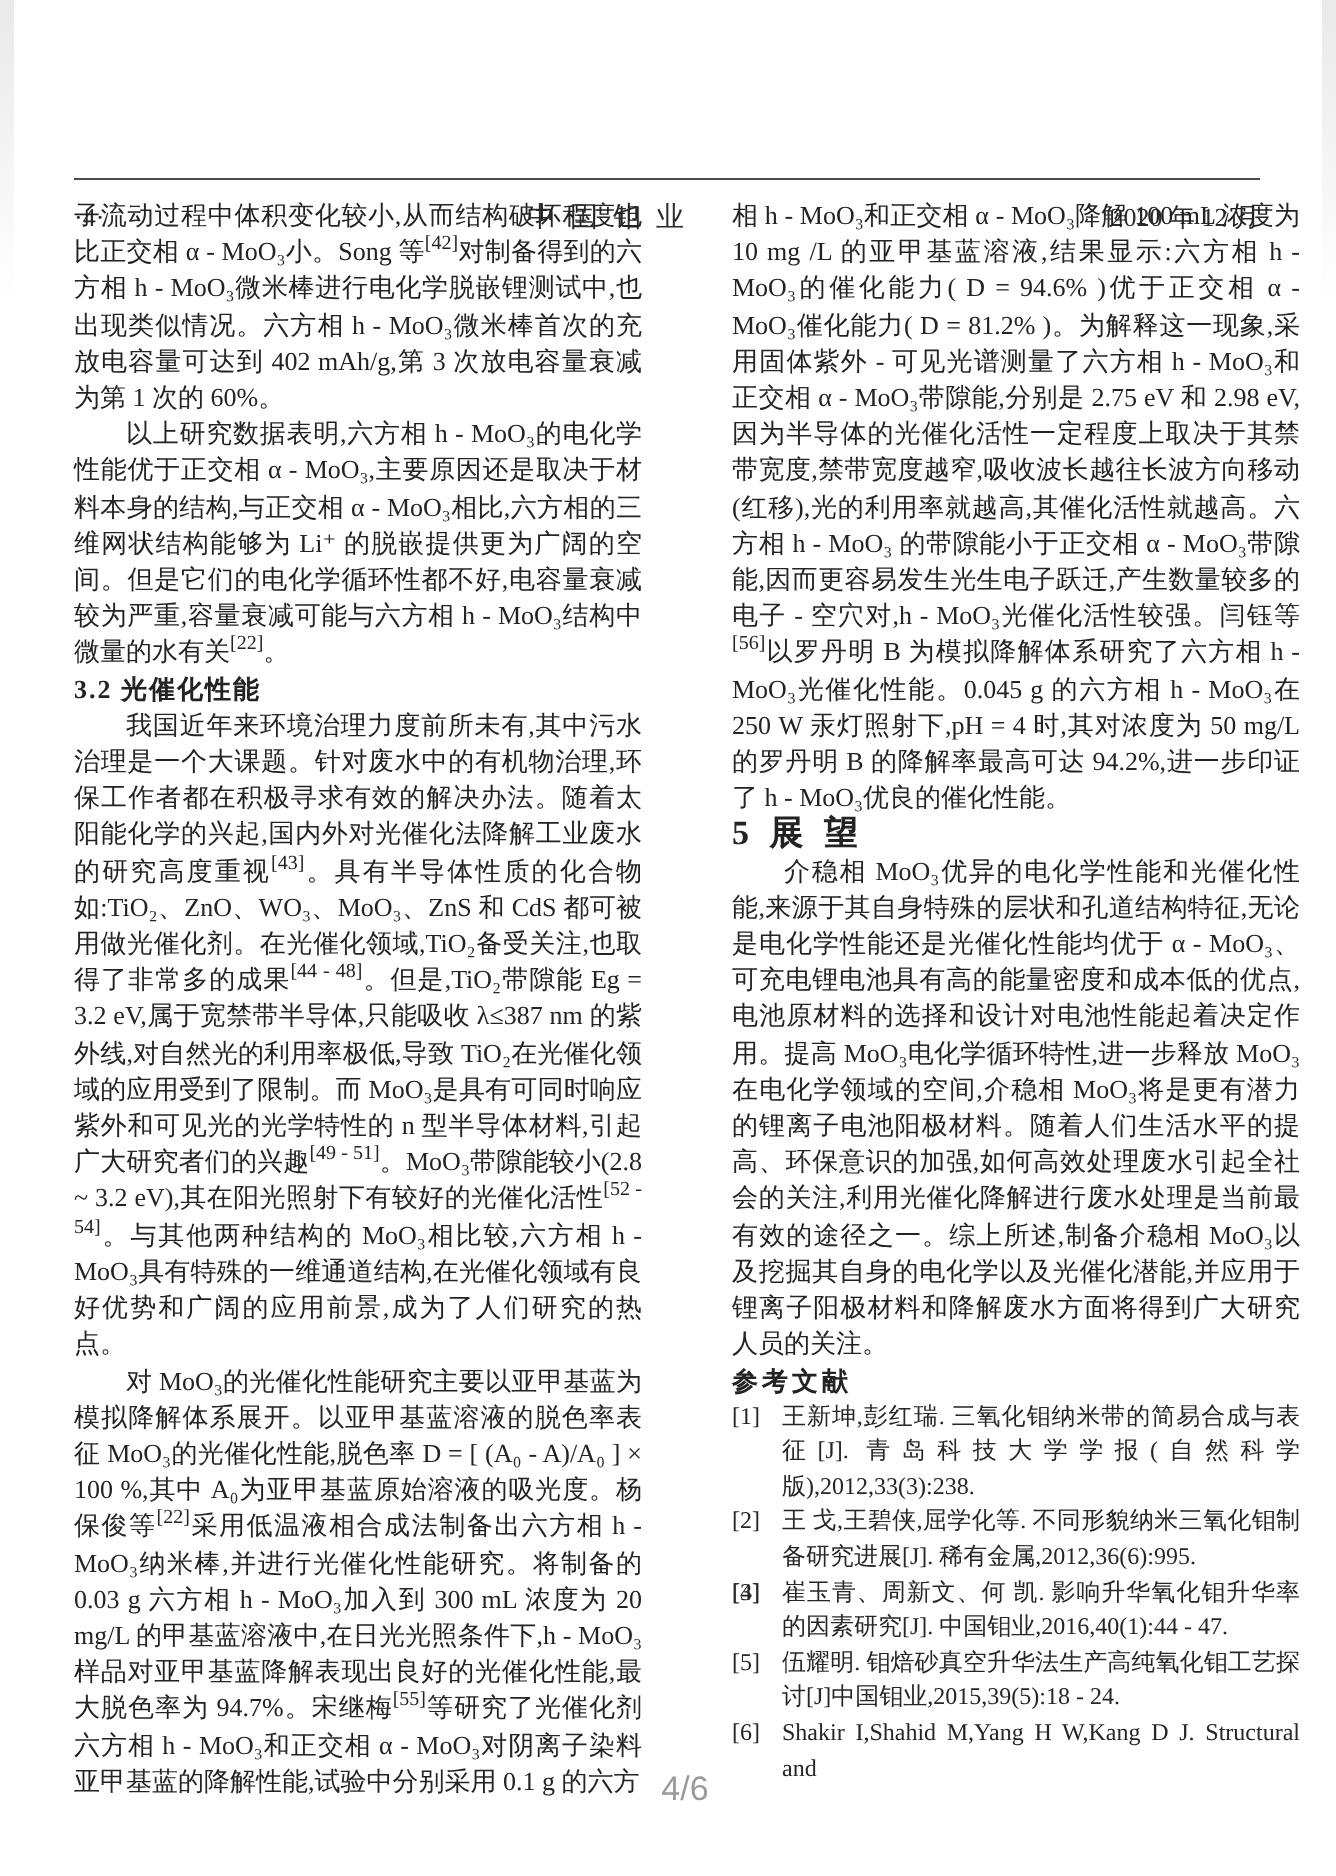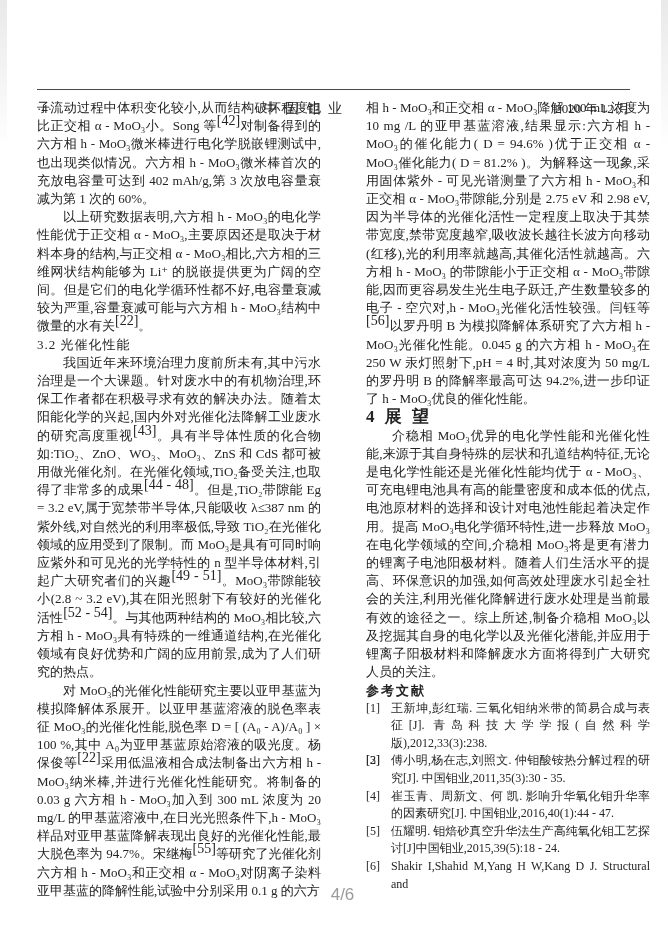--- a/index.html
+++ b/index.html
@@ -27,30 +27,30 @@
   }
   .col{
     position:absolute;top:99px;width:284px;
     font-size:13px;line-height:18.2px;
   }
   .col-left{left:37px;}
   .col-right{left:346px;margin-left:20px;}
   .col p{margin:0;text-align:justify;}
   .cont{text-indent:0;}
   .para{text-indent:2em;}
-  .section-heading{font-weight:normal;letter-spacing:1px;}
+  .section-heading{font-weight:bold;letter-spacing:1px;}
   .chapter-heading{font-weight:bold;font-size:17px;letter-spacing:3px;margin:13px 0 9px 0;}
   .refs-heading{font-weight:bold;text-align:center;margin:3px 0 4px 0;letter-spacing:2px;}
   .ref{
     position:relative;padding-left:25px;
     font-size:12px;line-height:17.6px;text-align:justify;
     margin:0;color:#262626;
   }
   .ref-no{position:absolute;left:0;top:0;}
-  sup{font-size:14px;line-height:0;vertical-align:super;}
+  sup{font-size:10px;line-height:0;vertical-align:super;}
   .page-indicator{
     position:absolute;left:17px;right:0;top:885px;
     text-align:center;
     font-family:"Liberation Sans","DejaVu Sans",sans-serif;
     font-size:17px;color:#9b9b9b;
   }
 </style>
 </head>
 <body>
 
@@ -67,25 +67,25 @@
 
   <div class="col col-left">
       <p class="cont">子流动过程中体积变化较小,从而结构破坏程度也比正交相 α - MoO₃小。Song 等<sup>[42]</sup>对制备得到的六方相 h - MoO₃微米棒进行电化学脱嵌锂测试中,也出现类似情况。六方相 h - MoO₃微米棒首次的充放电容量可达到 402 mAh/g,第 3 次放电容量衰减为第 1 次的 60%。</p>
       <p class="para">以上研究数据表明,六方相 h - MoO₃的电化学性能优于正交相 α - MoO₃,主要原因还是取决于材料本身的结构,与正交相 α - MoO₃相比,六方相的三维网状结构能够为 Li⁺ 的脱嵌提供更为广阔的空间。但是它们的电化学循环性都不好,电容量衰减较为严重,容量衰减可能与六方相 h - MoO₃结构中微量的水有关<sup>[22]</sup>。</p>
       <p class="section-heading">3.2  光催化性能</p>
       <p class="para">我国近年来环境治理力度前所未有,其中污水治理是一个大课题。针对废水中的有机物治理,环保工作者都在积极寻求有效的解决办法。随着太阳能化学的兴起,国内外对光催化法降解工业废水的研究高度重视<sup>[43]</sup>。具有半导体性质的化合物如:TiO₂、ZnO、WO₃、MoO₃、ZnS 和 CdS 都可被用做光催化剂。在光催化领域,TiO₂备受关注,也取得了非常多的成果<sup>[44 - 48]</sup>。但是,TiO₂带隙能 Eg = 3.2 eV,属于宽禁带半导体,只能吸收 λ≤387 nm 的紫外线,对自然光的利用率极低,导致 TiO₂在光催化领域的应用受到了限制。而 MoO₃是具有可同时响应紫外和可见光的光学特性的 n 型半导体材料,引起广大研究者们的兴趣<sup>[49 - 51]</sup>。MoO₃带隙能较小(2.8 ~ 3.2 eV),其在阳光照射下有较好的光催化活性<sup>[52 - 54]</sup>。与其他两种结构的 MoO₃相比较,六方相 h - MoO₃具有特殊的一维通道结构,在光催化领域有良好优势和广阔的应用前景,成为了人们研究的热点。</p>
       <p class="para">对 MoO₃的光催化性能研究主要以亚甲基蓝为模拟降解体系展开。以亚甲基蓝溶液的脱色率表征 MoO₃的光催化性能,脱色率 D = [ (A₀ - A)/A₀ ] × 100 %,其中 A₀为亚甲基蓝原始溶液的吸光度。杨保俊等<sup>[22]</sup>采用低温液相合成法制备出六方相 h - MoO₃纳米棒,并进行光催化性能研究。将制备的 0.03 g 六方相 h - MoO₃加入到 300 mL 浓度为 20 mg/L 的甲基蓝溶液中,在日光光照条件下,h - MoO₃样品对亚甲基蓝降解表现出良好的光催化性能,最大脱色率为 94.7%。宋继梅<sup>[55]</sup>等研究了光催化剂六方相 h - MoO₃和正交相 α - MoO₃对阴离子染料亚甲基蓝的降解性能,试验中分别采用 0.1 g 的六方</p>
     </div>
   <div class="col col-right">
       <p class="cont">相 h - MoO₃和正交相 α - MoO₃降解 100 mL 浓度为 10 mg /L 的亚甲基蓝溶液,结果显示:六方相 h - MoO₃的催化能力( D = 94.6% )优于正交相 α - MoO₃催化能力( D = 81.2% )。为解释这一现象,采用固体紫外 - 可见光谱测量了六方相 h - MoO₃和正交相 α - MoO₃带隙能,分别是 2.75 eV 和 2.98 eV,因为半导体的光催化活性一定程度上取决于其禁带宽度,禁带宽度越窄,吸收波长越往长波方向移动(红移),光的利用率就越高,其催化活性就越高。六方相 h - MoO₃ 的带隙能小于正交相 α - MoO₃带隙能,因而更容易发生光生电子跃迁,产生数量较多的电子 - 空穴对,h - MoO₃光催化活性较强。闫钰等<sup>[56]</sup>以罗丹明 B 为模拟降解体系研究了六方相 h - MoO₃光催化性能。0.045 g 的六方相 h - MoO₃在 250 W 汞灯照射下,pH = 4 时,其对浓度为 50 mg/L 的罗丹明 B 的降解率最高可达 94.2%,进一步印证了 h - MoO₃优良的催化性能。</p>
-      <p class="chapter-heading">4 展 望</p>
+      <p class="chapter-heading">5 展 望</p>
       <p class="para">介稳相 MoO₃优异的电化学性能和光催化性能,来源于其自身特殊的层状和孔道结构特征,无论是电化学性能还是光催化性能均优于 α - MoO₃、可充电锂电池具有高的能量密度和成本低的优点,电池原材料的选择和设计对电池性能起着决定作用。提高 MoO₃电化学循环特性,进一步释放 MoO₃在电化学领域的空间,介稳相 MoO₃将是更有潜力的锂离子电池阳极材料。随着人们生活水平的提高、环保意识的加强,如何高效处理废水引起全社会的关注,利用光催化降解进行废水处理是当前最有效的途径之一。综上所述,制备介稳相 MoO₃以及挖掘其自身的电化学以及光催化潜能,并应用于锂离子阳极材料和降解废水方面将得到广大研究人员的关注。</p>
       <p class="refs-heading">参考文献</p>
       <p class="ref"><span class="ref-no">[1]</span><span>王新坤,彭红瑞. 三氧化钼纳米带的简易合成与表征[J]. 青岛科技大学学报(自然科学版),2012,33(3):238.</span></p>
-      <p class="ref"><span class="ref-no">[2]</span></p>
-      <p class="ref"><span class="ref-no">[3]</span><span>傅小明,杨在志,刘照文. 仲钼酸铵热分解过程的研究[J]. 中国钼业,2011,35(3):30 - 35.</span></p>
+      <p class="ref"><span class="ref-no">[2]</span><span>王 戈,王碧侠,屈学化等. 不同形貌纳米三氧化钼制备研究进展[J]. 稀有金属,2012,36(6):995.</span></p>
+      <p class="ref"><span class="ref-no">[3]</span></p>
       <p class="ref"><span class="ref-no">[4]</span><span>崔玉青、周新文、何 凯. 影响升华氧化钼升华率的因素研究[J]. 中国钼业,2016,40(1):44 - 47.</span></p>
       <p class="ref"><span class="ref-no">[5]</span><span>伍耀明. 钼焙砂真空升华法生产高纯氧化钼工艺探讨[J]中国钼业,2015,39(5):18 - 24.</span></p>
       <p class="ref"><span class="ref-no">[6]</span><span>Shakir I,Shahid M,Yang H W,Kang D J. Structural and</span></p>
     </div>
 
   <div class="page-indicator">4/6</div>
 </div>
 
 </body></html>

